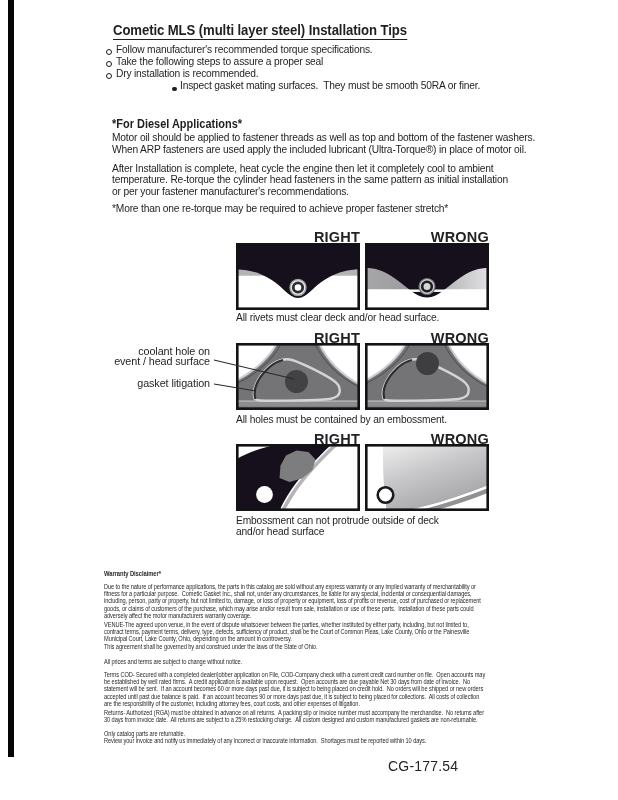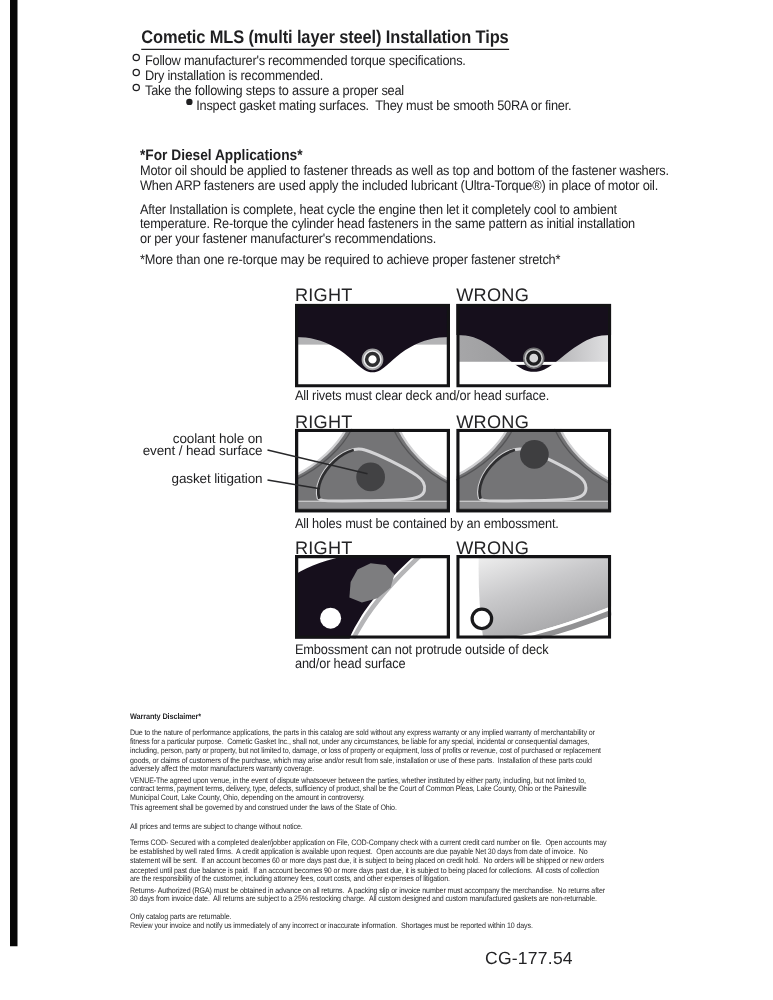--- a/index.html
+++ b/index.html
@@ -10,31 +10,31 @@
   .abs{position:absolute;}
   .sx90{transform:scaleX(.90);transform-origin:0 0;}
   .sx93{transform:scaleX(.93);transform-origin:0 0;}
 
   .edge-bar{left:8px;top:0;width:6px;height:757px;background:#060606;}
 
   .title{left:113px;top:22px;font-size:14.6px;font-weight:bold;letter-spacing:-.1px;
          border-bottom:1.7px solid var(--ink,#1f1f21);padding-bottom:1px;white-space:pre;}
 
   .tips{left:106px;top:43px;font-size:11px;letter-spacing:-.2px;}
-  .tip-row{display:flex;align-items:flex-start;height:12.1px;}
-  .tip-row.sub{margin-left:3px;padding-left:40px;}
+  .tip-row{display:flex;align-items:flex-end;height:12.1px;}
+  .tip-row.sub{margin-left:26px;padding-left:40px;}
   .b-open{width:4.2px;height:4.2px;border:1.1px solid var(--ink,#1f1f21);border-radius:50%;margin-right:4px;flex:none;}
   .b-dot{width:4.6px;height:4.6px;background:var(--ink,#1f1f21);border-radius:50%;margin-right:3.5px;flex:none;}
   .tip-text{white-space:pre;display:inline-block;transform:scaleX(.93);transform-origin:0 50%;}
 
   .h2{left:112px;top:117px;font-size:12.2px;font-weight:bold;white-space:pre;}
   .para{left:112px;width:545px;font-size:11px;line-height:11.8px;letter-spacing:-.2px;white-space:pre-line;}
   .p1{top:132px;} .p2{top:162.5px;} .p3{top:202.5px;}
 
-  .rw{width:124px;text-align:left;font-size:14.5px;font-weight:normal;letter-spacing:.2px;color:#232325;}
+  .rw{width:124px;text-align:right;font-size:14.5px;font-weight:bold;letter-spacing:.2px;color:#232325;}
   .colL{left:236px;} .colR{left:365px;}
   .row1l{top:228.5px;} .row2l{top:329.5px;} .row3l{top:430.5px;}
   .dbox{width:124px;height:67px;}
   .row1b{top:243px;} .row2b{top:343px;} .row3b{top:444px;}
   .cap{left:236px;font-size:11px;letter-spacing:-.15px;line-height:11.3px;white-space:pre-line;}
   .cap1{top:311.5px;} .cap2{top:413.5px;} .cap3{top:514.5px;}
 
   .ann{left:0;width:210px;text-align:right;font-size:10.8px;line-height:10.6px;letter-spacing:-.1px;white-space:pre-line;}
   .ann1{top:345.5px;} .ann2{top:378px;}
   .leaders{left:0;top:330px;width:618px;height:110px;pointer-events:none;}
@@ -69,25 +69,25 @@
 
   <div class="abs title sx90">Cometic MLS (multi layer steel) Installation Tips</div>
 
   <div class="abs tips">
     <div class="tip-row">
       <span class="b-open"></span>
       <span class="tip-text">Follow manufacturer's recommended torque specifications.</span>
     </div>
     <div class="tip-row">
       <span class="b-open"></span>
-      <span class="tip-text">Dry installation is recommended.</span>
+      <span class="tip-text">Take the following steps to assure a proper seal</span>
     </div>
     <div class="tip-row">
       <span class="b-open"></span>
-      <span class="tip-text">Take the following steps to assure a proper seal</span>
+      <span class="tip-text">Dry installation is recommended.</span>
     </div>
     <div class="tip-row sub">
       <span class="b-dot"></span>
       <span class="tip-text">Inspect gasket mating surfaces.  They must be smooth 50RA or finer.</span>
     </div>
   </div>
 
   <div class="abs h2 sx90">*For Diesel Applications*</div>
   <div class="abs para p1 sx93">Motor oil should be applied to fastener threads as well as top and bottom of the fastener washers.
 When ARP fasteners are used apply the included lubricant (Ultra-Torque®) in place of motor oil.</div>

